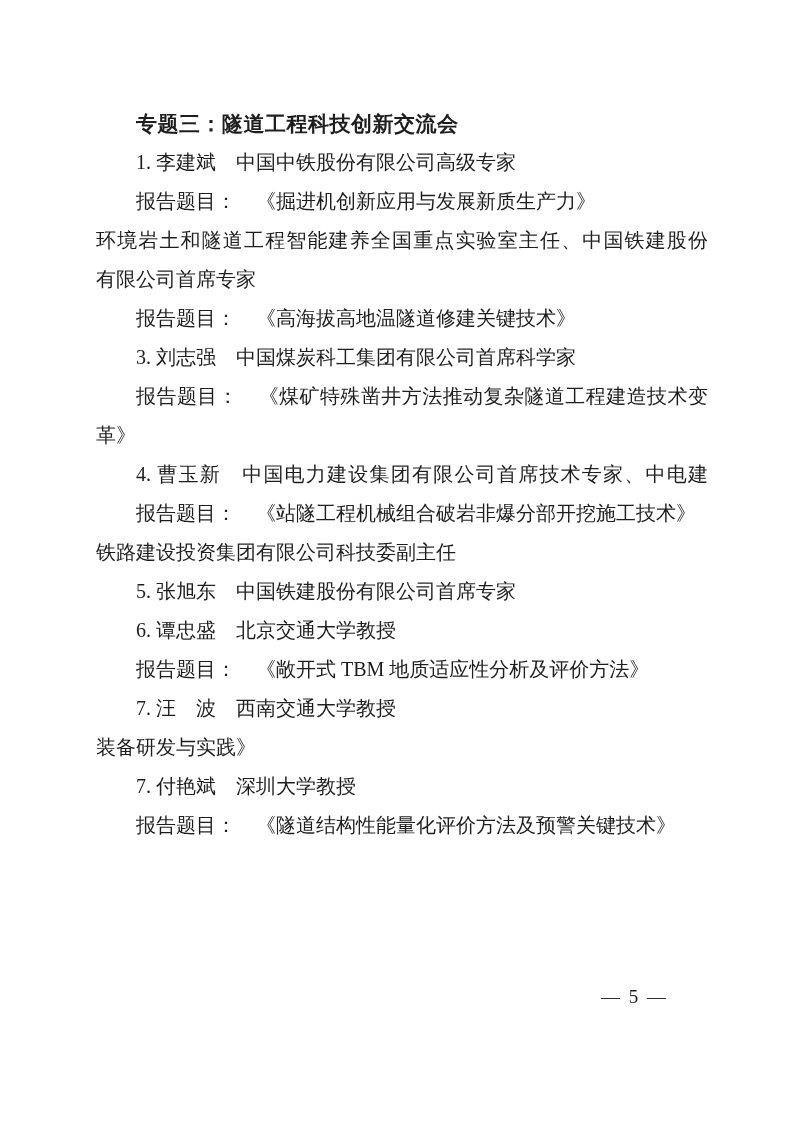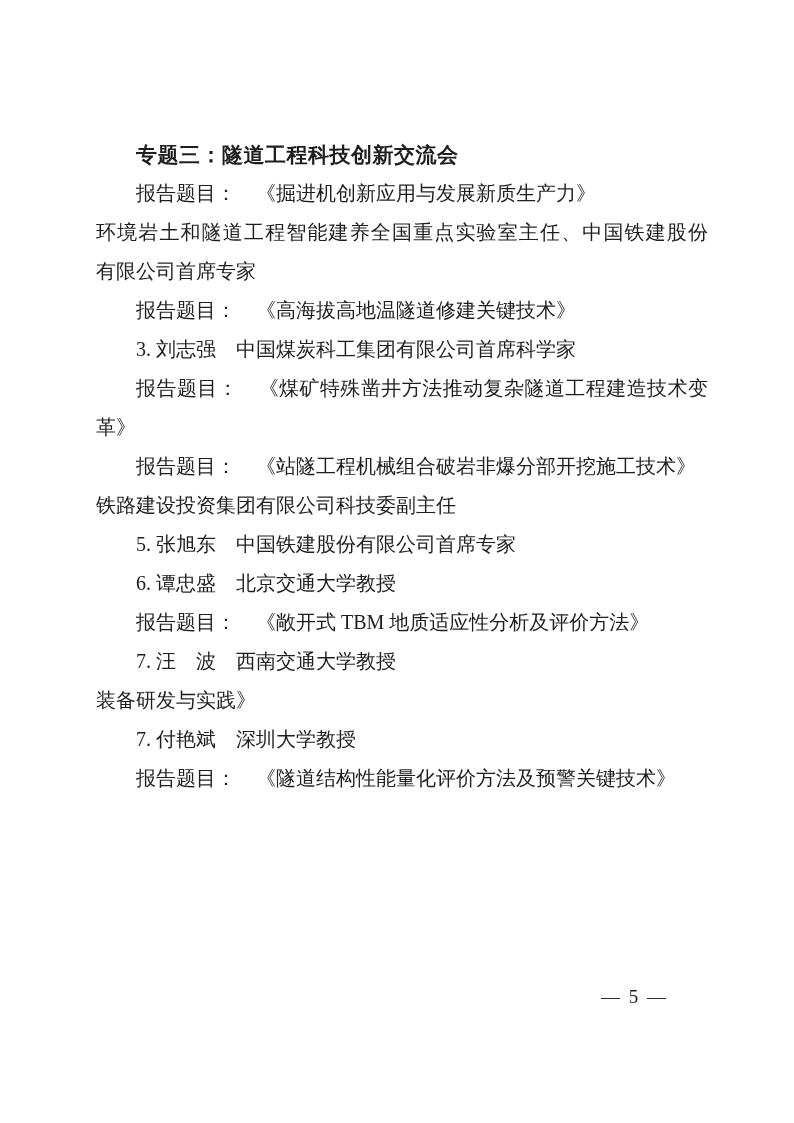--- a/index.html
+++ b/index.html
@@ -14,21 +14,20 @@
     background: #ffffff;
     overflow: hidden;
     font-family: "Liberation Serif", "DejaVu Serif", serif;
     color: #1e1e1e;
   }
   .content {
     position: absolute;
     left: 96px;
     top: 104px;
     width: 612px;
-    margin-top: 31px;
   }
   .heading {
     font-family: "Liberation Sans", "DejaVu Sans", sans-serif;
     font-weight: 700;
     font-size: 21px;
     line-height: 39px;
     height: 39px;
     text-indent: 40px;
     white-space: nowrap;
     letter-spacing: 0.5px;
@@ -59,27 +58,29 @@
     white-space: nowrap;
   }
 </style>
 </head>
 <body>
 
 <div class="page">
   <div class="content">
     <div class="heading">专题三：隧道工程科技创新交流会</div>
 
+    <div class="line indent">1. 李建斌　中国中铁股份有限公司高级专家</div>
     <div class="line indent">报告题目：　《掘进机创新应用与发展新质生产力》</div>
     <div class="line fill">环境岩土和隧道工程智能建养全国重点实验室主任、中国铁建股份</div>
     <div class="line">有限公司首席专家</div>
     <div class="line indent">报告题目：　《高海拔高地温隧道修建关键技术》</div>
     <div class="line indent">3. 刘志强　中国煤炭科工集团有限公司首席科学家</div>
     <div class="line indent fill">报告题目：　《煤矿特殊凿井方法推动复杂隧道工程建造技术变</div>
     <div class="line">革》</div>
+    <div class="line indent fill">4. 曹玉新　中国电力建设集团有限公司首席技术专家、中电建</div>
     <div class="line indent">报告题目：　《站隧工程机械组合破岩非爆分部开挖施工技术》</div>
     <div class="line">铁路建设投资集团有限公司科技委副主任</div>
     <div class="line indent">5. 张旭东　中国铁建股份有限公司首席专家</div>
     <div class="line indent">6. 谭忠盛　北京交通大学教授</div>
     <div class="line indent">报告题目：　《敞开式 TBM 地质适应性分析及评价方法》</div>
     <div class="line indent">7. 汪　波　西南交通大学教授</div>
     <div class="line">装备研发与实践》</div>
     <div class="line indent">7. 付艳斌　深圳大学教授</div>
     <div class="line indent">报告题目：　《隧道结构性能量化评价方法及预警关键技术》</div>
   </div>

